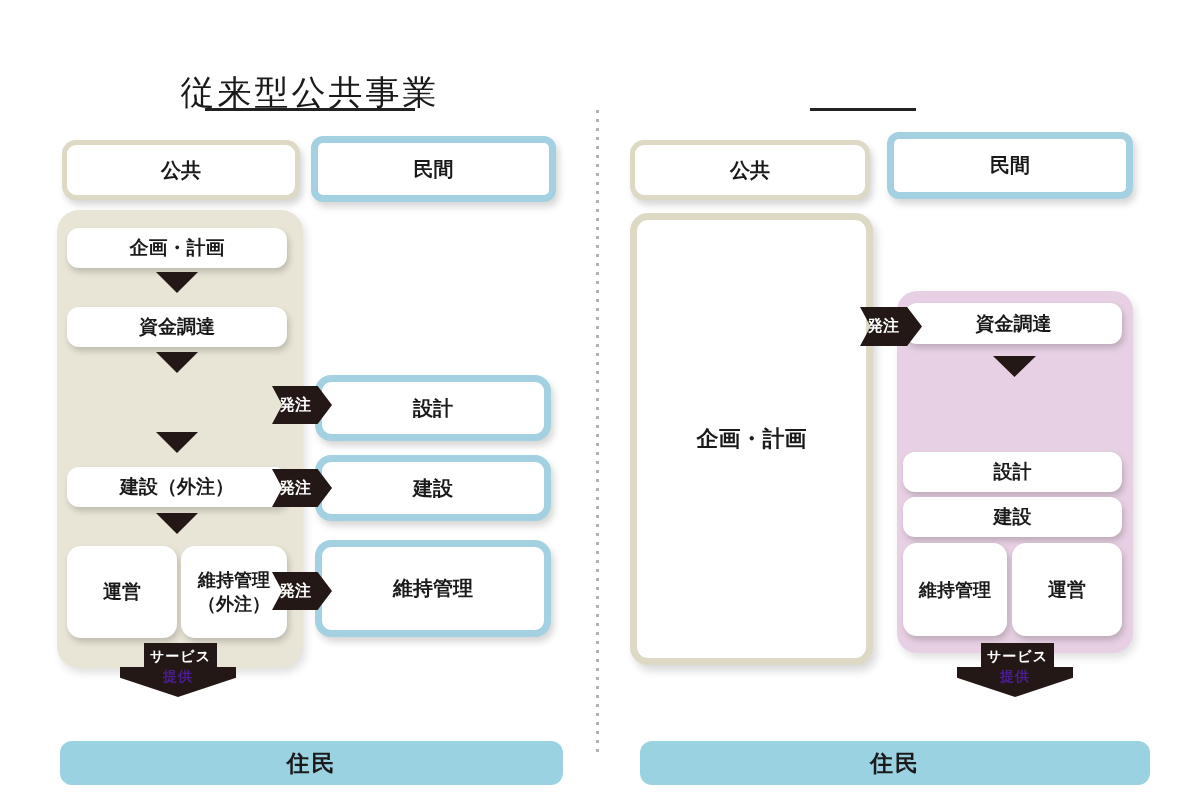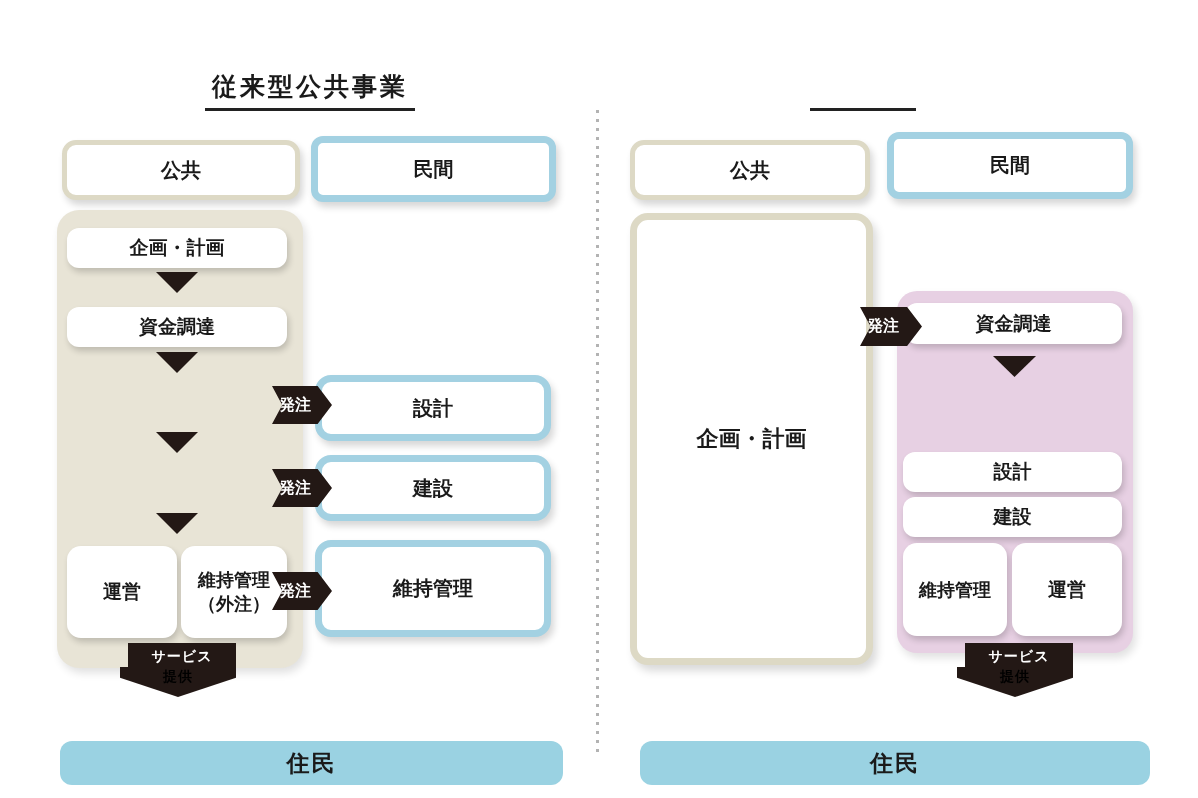--- a/index.html
+++ b/index.html
@@ -3,21 +3,21 @@
 <meta charset="utf-8">
 <style>
   * { margin:0; padding:0; box-sizing:border-box; }
   html,body { width:1198px; height:798px; background:#fff; overflow:hidden;
     font-family:"DejaVu Sans","Liberation Sans",sans-serif; color:#1a1a1a; }
   #canvas { position:relative; width:1198px; height:798px; background:#fff; }
 
   .abs { position:absolute; }
   .flexc { display:flex; align-items:center; justify-content:center; }
 
-  .title { font-size:25px; font-weight:bold; letter-spacing:3px; text-align:center; }
+  .title { font-size:34px; font-weight:normal; letter-spacing:3px; text-align:center; }
   .title-underline { height:3px; background:#222; }
 
   .hdr-box { background:#fff; border-radius:12px; font-size:20px; font-weight:bold;
     box-shadow:3px 5px 7px rgba(0,0,0,.16); }
   .hdr-public  { border:5px solid #ddd9c5; }
   .hdr-private { border:7px solid #a3d1e2; }
 
   .panel-beige { background:#e8e4d6; border-radius:22px; box-shadow:3px 5px 8px rgba(0,0,0,.12); }
   .panel-pink  { background:#e7d0e3; border-radius:20px; box-shadow:3px 5px 8px rgba(0,0,0,.12); }
 
@@ -37,27 +37,27 @@
     clip-path:polygon(0 0,76% 0,100% 50%,76% 100%,0 100%,17% 50%);
     display:flex; align-items:center; padding-left:7px; z-index:6; }
 
   .pfi-box { background:#f87da7; border-radius:14px; color:#f5e300;
     font-size:23px; font-weight:bold; letter-spacing:1px; box-shadow:3px 5px 7px rgba(0,0,0,.2); }
 
   .residents-bar { background:#9ad2e2; border-radius:12px; font-size:23px;
     font-weight:bold; letter-spacing:2px;margin-top:44px; }
 
   .svc { z-index:7; }
-  .svc .banner { position:absolute; left:8px; top:0; width:108px; height:27px;
+  .svc .banner { position:absolute; left:24px; top:0; width:73px; height:27px;
     background:#231815; color:#fff; font-size:14px; font-weight:bold;
     display:flex; align-items:center; justify-content:center; letter-spacing:1px; }
   .svc .pent { position:absolute; left:0; top:24px; width:116px; height:30px;
     background:#231815; clip-path:polygon(0 0,100% 0,100% 36%,50% 100%,0 36%); }
   .svc .pent-label { position:absolute; left:0; top:25px; width:116px; text-align:center;
-    color:#000000; font-size:14px; font-weight:bold; letter-spacing:1px; }
+    color:#4c1d95; font-size:14px; font-weight:bold; letter-spacing:1px; }
 
   .divider { width:3px;
     background:repeating-linear-gradient(to bottom,#b3b3b3 0 3px,transparent 3px 9px); }
 
   .two-line { flex-direction:column; line-height:1.35; font-size:18px; }
 </style>
 </head>
 <body>
 
 <div id="canvas">
@@ -81,20 +81,23 @@
   </div>
   <div class="abs tri-down" style="left:156px; top:272px; width:42px; height:21px;"></div>
 
   <div class="abs flexc wbox" style="left:67px; top:307px; width:220px; height:40px;">
     <span>資金調達</span>
   </div>
   <div class="abs tri-down" style="left:156px; top:352px; width:42px; height:21px;"></div>
 
   <div class="abs tri-down" style="left:156px; top:432px; width:42px; height:21px;"></div>
 
+  <div class="abs flexc wbox" style="left:67px; top:467px; width:220px; height:40px;">
+    <span>建設（外注）</span>
+  </div>
   <div class="abs tri-down" style="left:156px; top:513px; width:42px; height:21px;"></div>
 
   <div class="abs flexc wbox wbox-sq" style="left:67px; top:546px; width:110px; height:92px;">
     <span>運営</span>
   </div>
   <div class="abs flexc wbox wbox-sq two-line" style="left:181px; top:546px; width:106px; height:92px;">
     <span>維持管理</span>
     <span>（外注）</span>
   </div>
 

